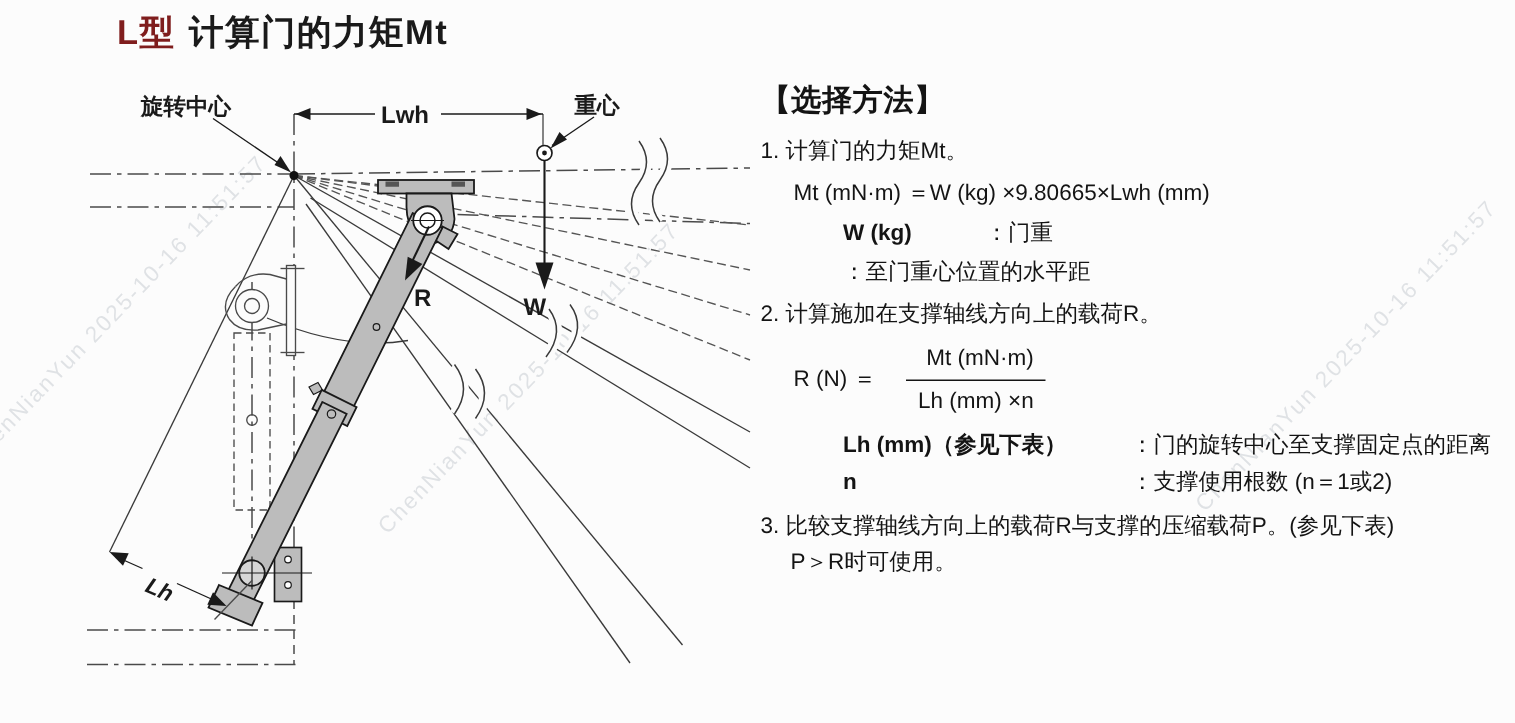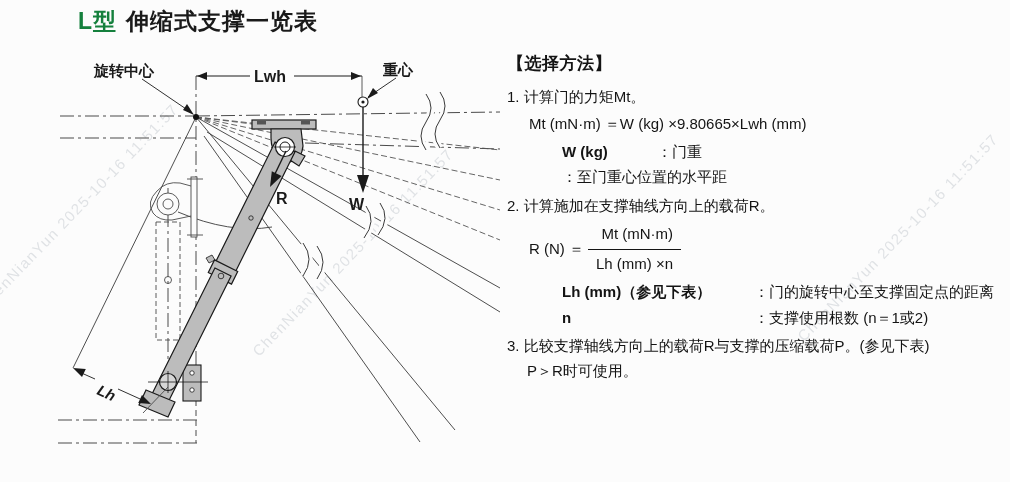--- a/index.html
+++ b/index.html
@@ -6,57 +6,57 @@
   body{
     width:1010px;height:482px;position:relative;overflow:hidden;
     background:#fcfcfc;color:#1a1a1a;
     font-family:"Liberation Sans","DejaVu Sans",sans-serif;
   }
   
   .page-title{
     position:absolute;left:78px;top:6px;
     font-size:23px;font-weight:bold;letter-spacing:1px;white-space:nowrap;
   }
-  .page-title .model{color:#15803d;margin-right:9px;}
+  .page-title .model{color:#7f1d1d;margin-right:9px;}
   
   .diagram-wrap{position:absolute;left:0;top:50px;width:505px;height:432px;}
   svg text{fill:#1a1a1a;}
   
   .method{
     position:absolute;left:507px;top:52px;width:498px;
     font-size:15px;line-height:1.5;color:#141414;
   }
-  .method .heading{font-size:17px;font-weight:bold;margin-bottom:8px;letter-spacing:.5px;font-family:Liberation Mono, monospace;}
+  .method .heading{font-size:20px;font-weight:bold;margin-bottom:8px;letter-spacing:.5px;}
   .step-title{margin-top:6px;}
   .formula-line{margin:5px 0 5px 22px;white-space:nowrap;}
   .term-row{margin:3px 0 0 55px;display:flex;}
   .term-row .sym{flex:0 0 95px;font-weight:bold;}
   .term-row .sym.wide{flex:0 0 192px;}
   .frac-row{margin:6px 0 6px 22px;display:flex;align-items:center;}
-  .frac-row .lhs{margin-right:4px;white-space:nowrap;}
+  .frac-row .lhs{margin-right:20px;white-space:nowrap;}
   .frac{display:inline-block;text-align:center;}
   .frac .num{padding:0 8px 3px;border-bottom:1.6px solid #141414;text-align:right;}
   .frac .den{padding:3px 8px 0;}
   .note-line{margin:2px 0 0 20px;}
   
   .wm{
     position:absolute;white-space:nowrap;pointer-events:none;
     font-size:15px;letter-spacing:1.5px;color:#b9bfc6;opacity:.42;
     transform:rotate(-46deg);transform-origin:left center;
   }
 </style>
 </head>
 <body>
 
 <div class="wm" style="left:-20px;top:300px;">ChenNianYun 2025-10-16 11:51:57</div>
 <div class="wm" style="left:255px;top:345px;">ChenNianYun 2025-10-16 11:51:57</div>
 <div class="wm" style="left:800px;top:330px;">ChenNianYun 2025-10-16 11:51:57</div>
 
 <div class="page-title">
-  <span class="model">L型</span><span>伸缩式支撑一览表</span>
+  <span class="model">L型</span><span>计算门的力矩Mt</span>
 </div>
 
 <div class="diagram-wrap">
 <svg width="505" height="432" viewBox="0 0 505 432">
 
   <g stroke="#4a4a4a" stroke-width="1" fill="none" stroke-dasharray="14 4 3 4">
     <line x1="60" y1="66" x2="196" y2="66"></line>
     <line x1="196" y1="66" x2="500" y2="62"></line>
     <line x1="60" y1="88" x2="196" y2="88"></line>
     <line x1="305" y1="93" x2="500" y2="99"></line>

